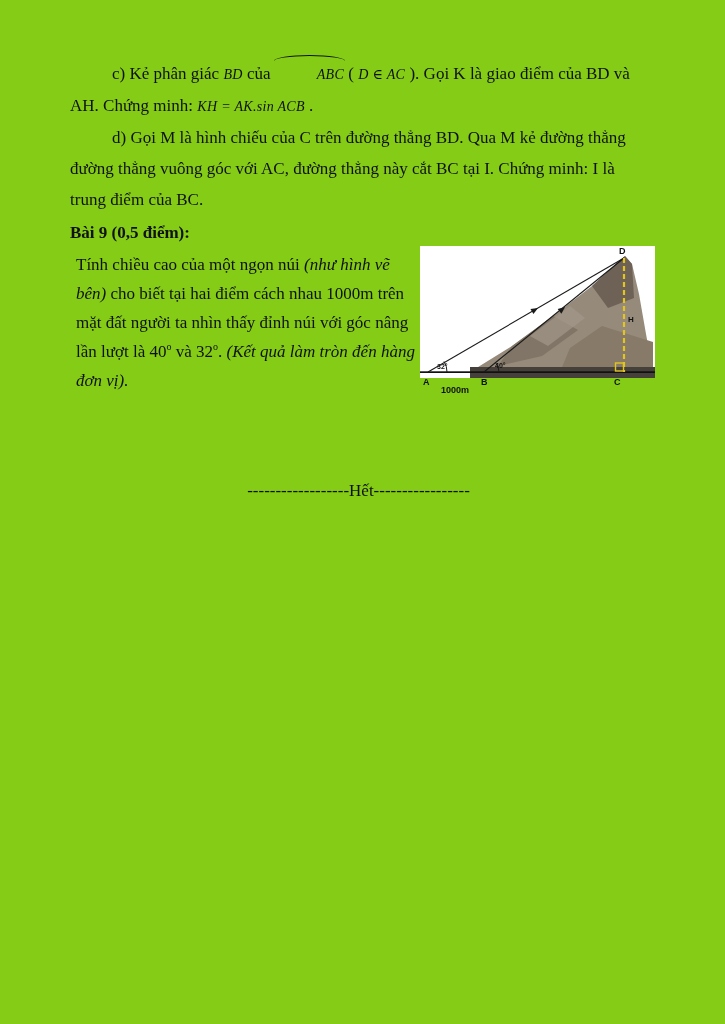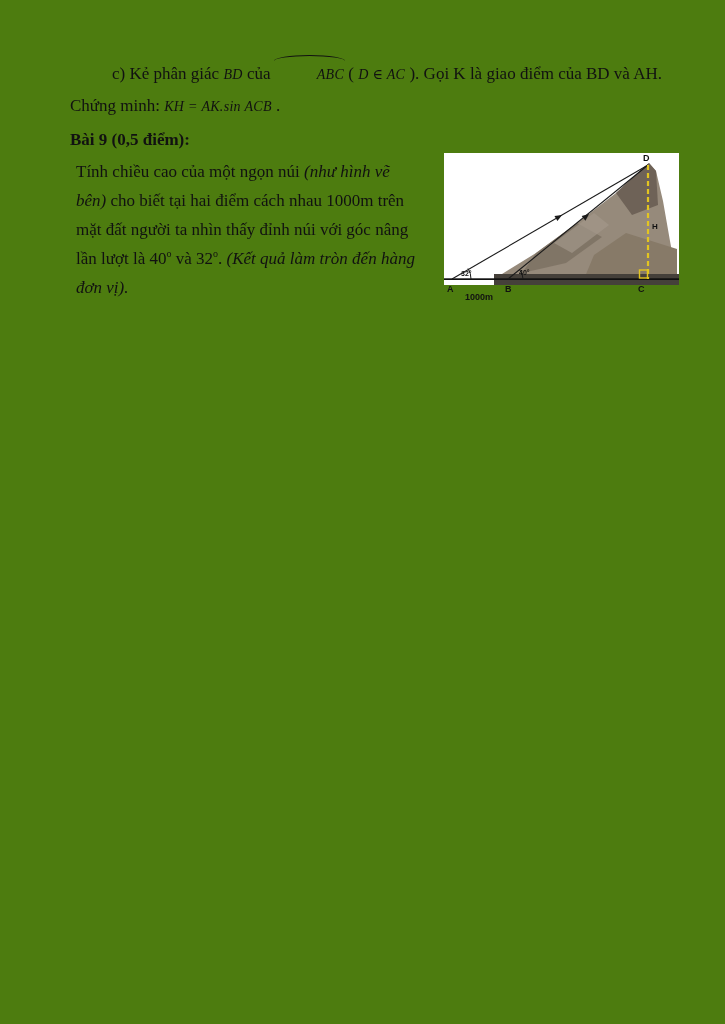--- a/index.html
+++ b/index.html
@@ -1,25 +1,25 @@
 <!DOCTYPE html>
 <html><head>
 <meta charset="utf-8">
 <style>
   html,body{margin:0;padding:0;background:#ffffff;}
   .page{
     position:relative;
     width:725px;height:1024px;
-    background:#4d7c0f;
+    background:#84cc16;
     font-family:"Liberation Serif","DejaVu Serif",serif;
     color:#111;
     font-size:17px;
     overflow:hidden;
     box-sizing:border-box;
-    padding:58px 54px 0 70px;
+    padding:58px 78px 0 70px;
   }
   p{margin:0;line-height:31px;}
   .indent{text-indent:42px;}
   .math{
     font-style:italic;
     font-size:14px;
     letter-spacing:0.3px;
   }
   .arc{position:relative;display:inline-block;}
   .arc::before{
@@ -61,20 +61,21 @@
 </style>
 </head>
 <body>
 
 <div class="page">
 
   <p class="indent">
     <span>c) Kẻ phân giác </span><span class="math">BD</span><span> của </span><span class="math arc">ABC</span><span> ( </span><span class="math">D ∈ AC</span><span> ). Gọi K là giao điểm của BD và AH. </span><span>Chứng minh: </span><span class="math">KH = AK.sin ACB</span><span> .</span>
   </p>
 
+  <p class="indent">d) Gọi M là hình chiếu của C trên đường thẳng BD. Qua M kẻ đường thẳng đường thẳng vuông góc với AC, đường thẳng này cắt BC tại I. Chứng minh: I là trung điểm của BC.</p>
 
   <p class="heading">Bài 9 (0,5 điểm):</p>
 
   <div class="bai4-row">
     <p class="bai4-text">
       <span>Tính chiều cao của một ngọn núi </span><span class="italic">(như hình vẽ bên)</span><span> cho biết tại hai điểm  cách nhau 1000m trên mặt đất người ta nhìn thấy đỉnh núi với góc nâng lần lượt là </span><span>40</span><sup>o</sup><span> và </span><span>32</span><sup>o</sup><span>. </span><span class="italic">(Kết quả làm tròn đến hàng đơn vị).</span>
     </p>
 
     <svg class="figure" viewBox="0 0 235 150" width="235" height="150">
 
@@ -106,14 +107,15 @@
       <text x="61" y="139" font-size="9">B</text>
       <text x="194" y="139" font-size="9">C</text>
       <text x="199" y="8" font-size="9">D</text>
       <text x="208" y="76" font-size="8">H</text>
       <text x="17" y="123" font-size="7">32°</text>
       <text x="75" y="122" font-size="7">40°</text>
       <text x="21" y="147" font-size="9">1000m</text>
     </svg>
   </div>
 
+  <p class="het">------------------Hết-----------------</p>
 
 </div>
 
 </body></html>

